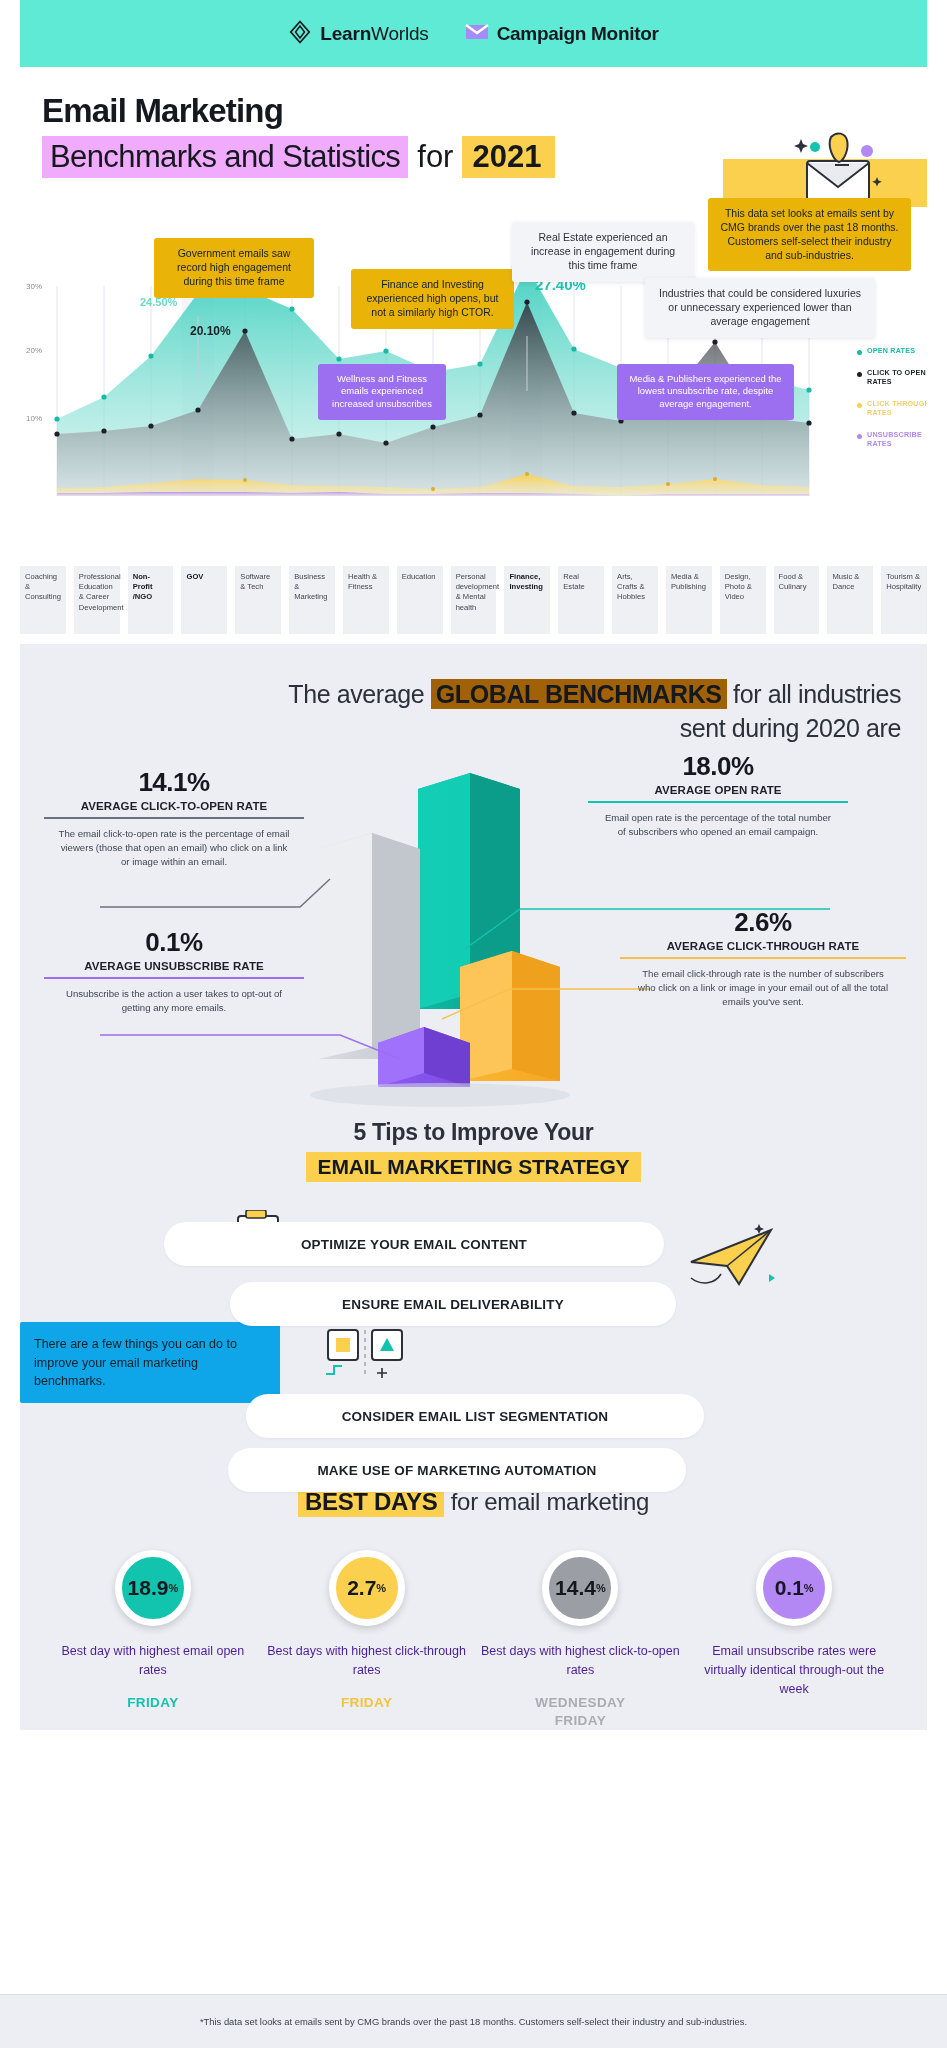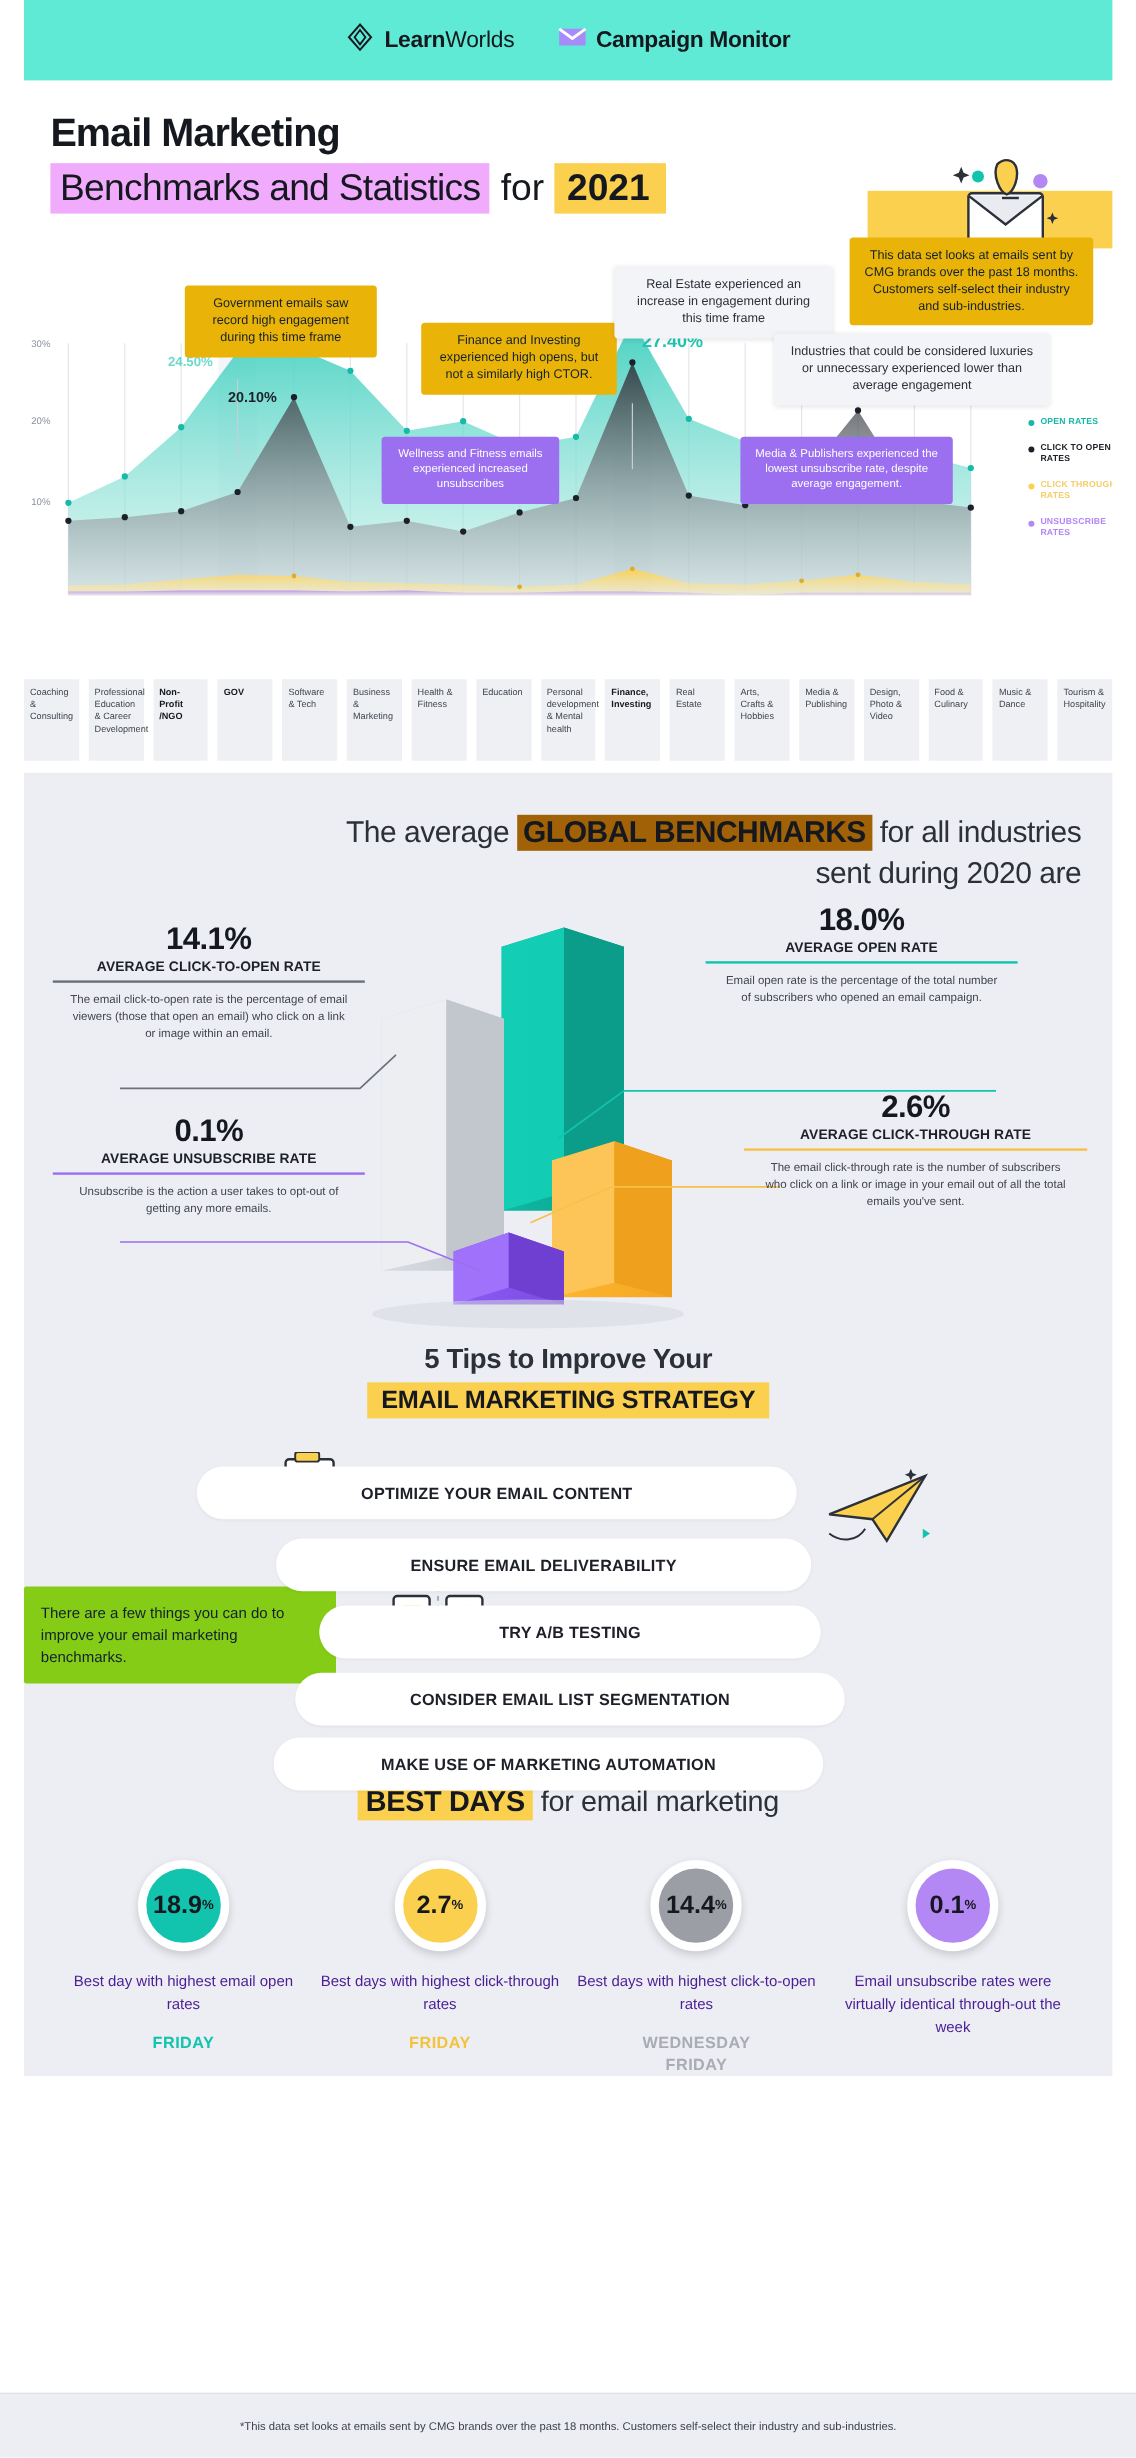--- a/index.html
+++ b/index.html
@@ -112,21 +112,21 @@
     font-size: 21px; font-weight: 700; padding: 3px 12px; color: #15181f; letter-spacing:-0.2px;
   }
   .pill-wrap { position: relative; margin-top: 22px; height: 268px; }
   .pill {
     position: absolute; background: #ffffff; border-radius: 30px; height: 44px;
     display: flex; align-items: center; justify-content: center;
     font-size: 13.5px; font-weight: 700; color: #1d2028; letter-spacing: .2px;
     box-shadow: 0 1px 3px rgba(0,0,0,.05);
   }
   .teal-note {
-    position: absolute; left: 20px; top: 118px; width: 260px; background: #84cc16;
+    position: absolute; left: 20px; top: 118px; width: 260px; background: #0ea5e9;
     color: #13212a; font-size: 12.5px; line-height: 1.45; padding: 13px 14px;
     border-radius: 2px;
   }
 
   
   .bestdays { margin-top: 16px; }
   .bd-title { text-align: center; font-size: 24px; color: #2c3039; letter-spacing:-0.3px; }
   .bd-title .mark { background: #fbd04e; font-weight: 700; padding: 2px 7px; color:#15181f;}
   .bd-row { display: flex; margin-top: 34px; padding: 0 46px; }
   .bd-col { flex: 1 1 0; text-align: center; }
@@ -309,21 +309,21 @@
   <span class="cal teal" style="left:535px; top:80px;">27.40%</span>
   <span class="cal dark" style="left:470px; top:104px;">22.50%</span>
   <span class="cal purp" style="left:358px; top:206px;">0.40%</span>
   <span class="cal purp" style="left:688px; top:206px;">0.00%</span>
 
   <div class="callout teal" style="left:154px; top:42px; width:160px;">Government emails saw record high engagement during this time frame</div>
   <div class="callout teal" style="left:351px; top:73px; width:163px;">Finance and Investing experienced high opens, but not a similarly high CTOR.</div>
   <div class="callout grey" style="left:512px; top:26px; width:182px;">Real Estate experienced an increase in engagement during this time frame</div>
   <div class="callout teal" style="left:708px; top:2px; width:203px;">This data set looks at emails sent by CMG brands over the past 18 months. Customers self-select their industry and sub-industries.</div>
   <div class="callout grey" style="left:645px; top:82px; width:230px;">Industries that could be considered luxuries or unnecessary experienced lower than average engagement</div>
-  <div class="callout purple" style="left:318px; top:168px; width:148px;">Wellness and Fitness emails experienced increased unsubscribes</div>
+  <div class="callout purple" style="left:318px; top:168px; width:128px;">Wellness and Fitness emails experienced increased unsubscribes</div>
   <div class="callout purple" style="left:617px; top:168px; width:177px;">Media &amp; Publishers experienced the lowest unsubscribe rate, despite average engagement.</div>
 
   <div class="legend">
     <div class="leg-item">
       <span class="leg-dot" style="background:#17b9a7"></span>
       <span class="leg-txt" style="color:#17b9a7">OPEN RATES</span>
     </div>
     <div class="leg-item">
       <span class="leg-dot" style="background:#1d2028"></span>
       <span class="leg-txt" style="color:#1d2028">CLICK TO OPEN RATES</span>
@@ -473,21 +473,20 @@
           <rect x="50" y="8" width="30" height="30" rx="3" fill="#fff" stroke="#2c3039" stroke-width="2"></rect>
           <path d="M65 16l7 13H58z" fill="#12c3ad"></path>
           <line x1="43" y1="0" x2="43" y2="52" stroke="#9aa0ab" stroke-width="1.4" stroke-dasharray="4 4"></line>
           <path d="M4 52h8v-8h8" fill="none" stroke="#12c3ad" stroke-width="2"></path>
           <path d="M60 46v10M55 51h10" stroke="#2c3039" stroke-width="1.6"></path>
         </svg>
       </span>
 
       <div class="pill" style="left:164px; top:18px; width:500px;">OPTIMIZE YOUR EMAIL CONTENT</div>
       <div class="pill" style="left:230px; top:78px; width:446px;">ENSURE EMAIL DELIVERABILITY</div>
-      <div class="pill" style="left:266px; top:134px; width:418px;">TRY A/B TESTING</div>
       <div class="pill" style="left:246px; top:190px; width:458px;">CONSIDER EMAIL LIST SEGMENTATION</div>
       <div class="pill" style="left:228px; top:244px; width:458px;">MAKE USE OF MARKETING AUTOMATION</div>
     </div>
   </div>
 
   <div class="bestdays">
     <div class="bd-title">
       <span class="mark">BEST DAYS</span><span> for email marketing</span>
     </div>
 

